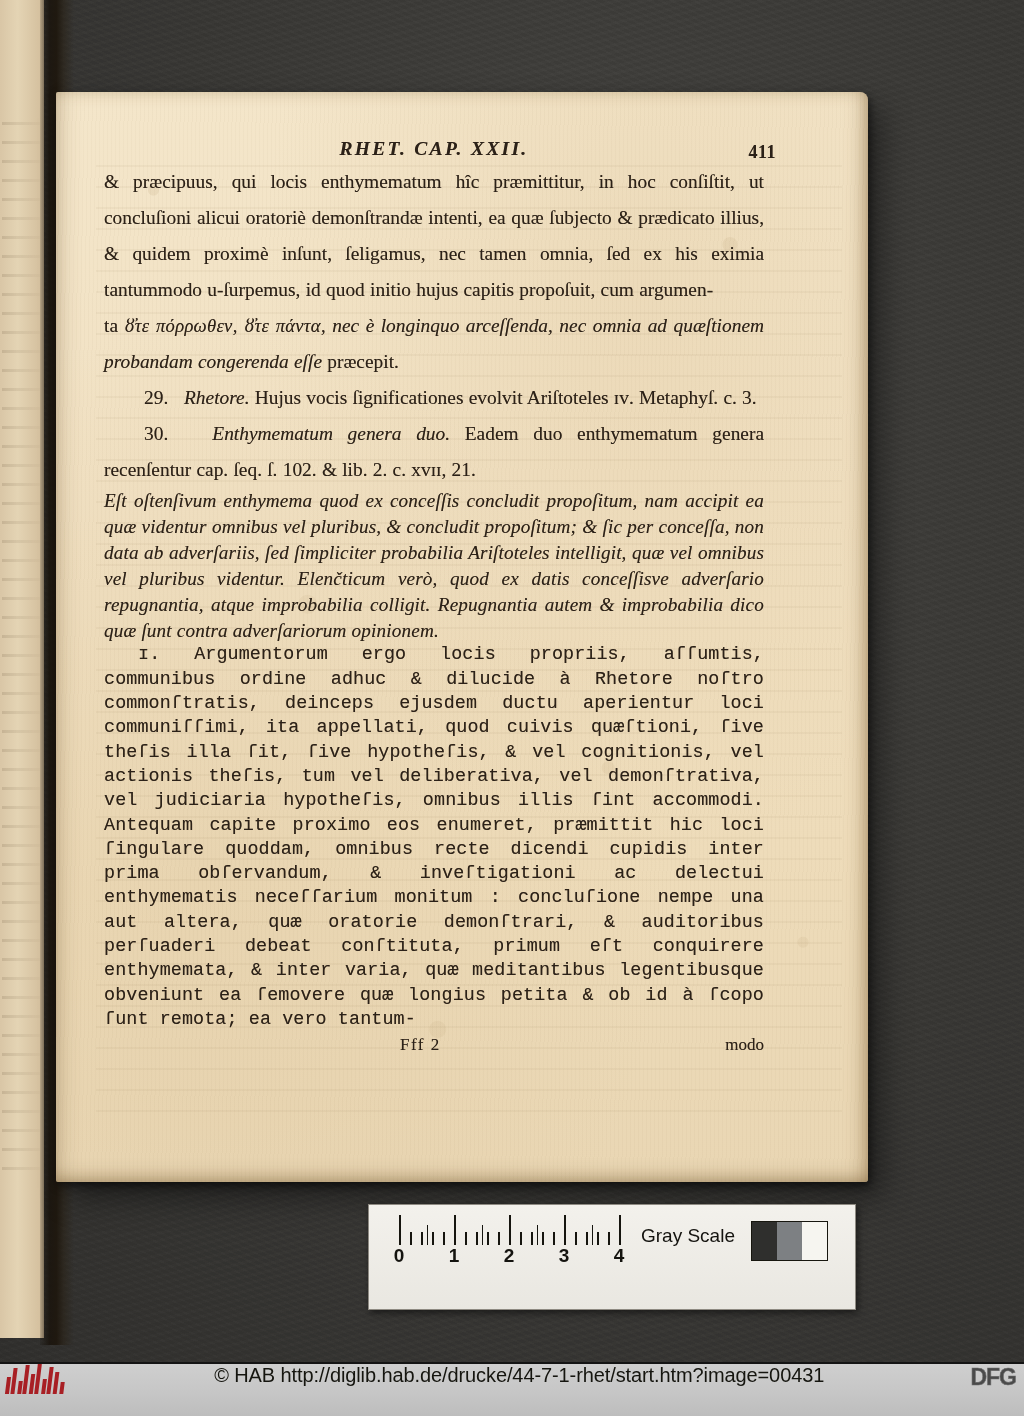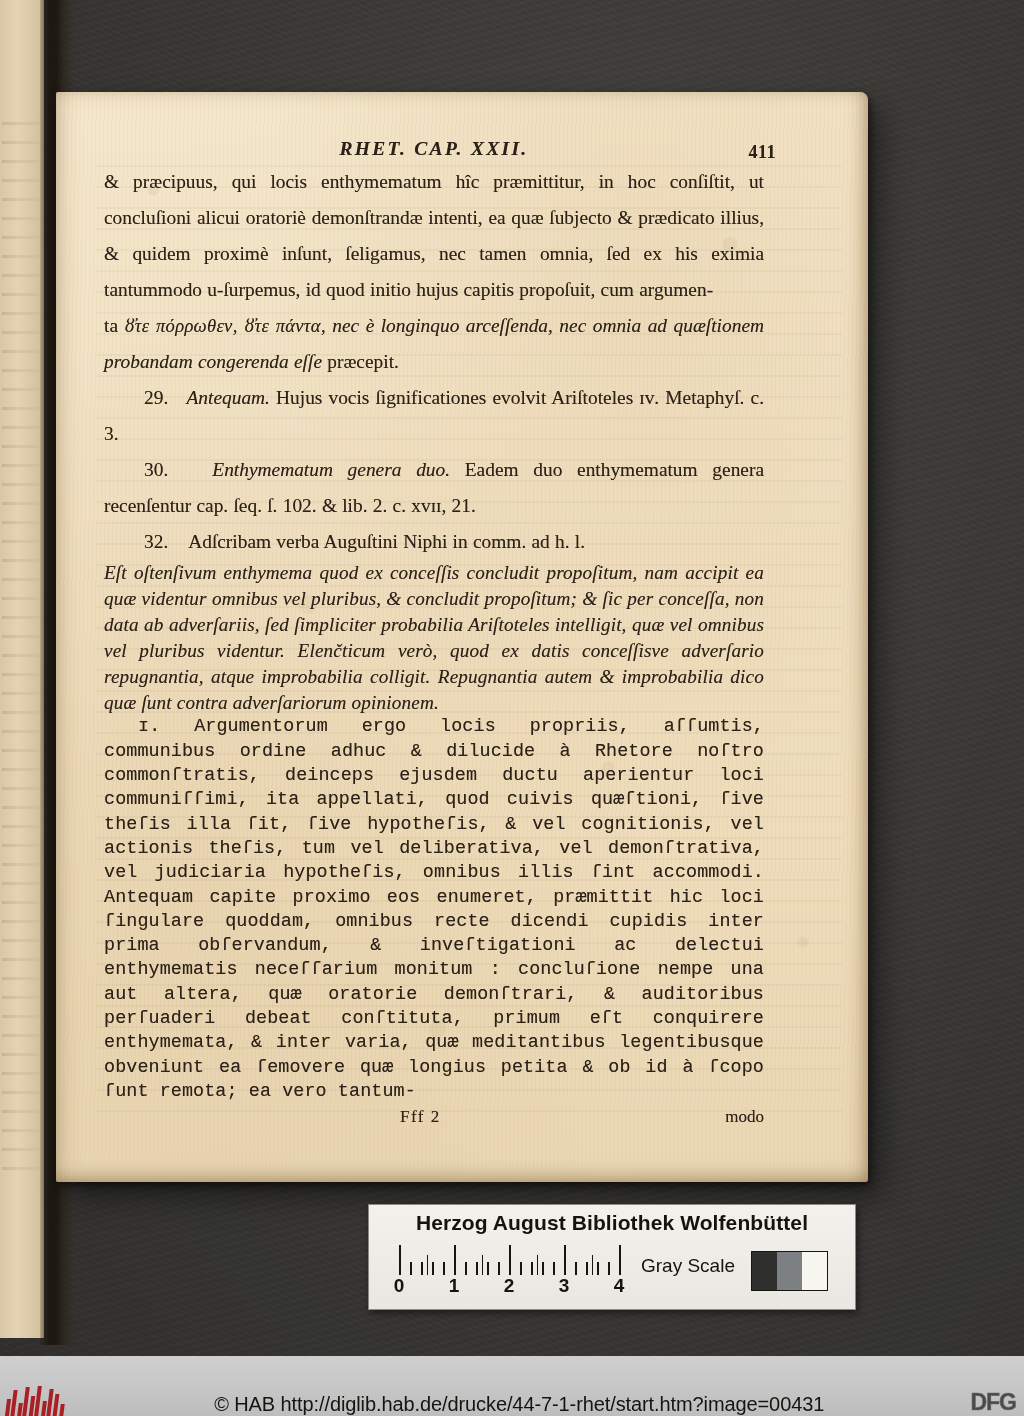--- a/index.html
+++ b/index.html
@@ -203,23 +203,23 @@
     font-size:19px;color:#14130f;
   }
   .patches{
     position:absolute;left:382px;top:10px;
     display:flex;border:1.4px solid #17160f;
   }
   .patches div{ width:25px;height:38px; }
 
   
   #footer{
-    position:absolute;left:0;bottom:0;width:1024px;height:60px;
+    position:absolute;left:0;bottom:0;width:1024px;height:52px;
     background:linear-gradient(180deg,#cfcfcf 0%, #c6c6c6 55%, #bdbdbd 100%);
-    display:flex;align-items:flex-end;
+    display:flex;align-items:flex-start;
   }
   #hab-logo{
     width:62px;height:30px;margin-left:6px;
     display:flex;align-items:flex-end;gap:2px;
     flex:0 0 auto;
   }
   #hab-logo i{
     display:block;width:4px;background:#a81f24;
     transform:skewX(-7deg);
   }
@@ -261,41 +261,39 @@
 
     <div class="hdr">
       <span>RHET.  CAP.  XXII.</span>
       <span class="folio">411</span>
     </div>
 
     <p class="body first">&amp; præcipuus, qui locis enthymematum hîc præmittitur, in hoc conſiſtit, ut concluſioni alicui oratoriè demonſtrandæ intenti, ea quæ ſubjecto &amp; prædicato illius, &amp; quidem proximè inſunt, ſeligamus, nec tamen omnia, ſed ex his eximia tantummodo u-ſurpemus, id quod initio hujus capitis propoſuit, cum argumen-</p>
 
     <p class="body"><span>ta </span><span class="grk">ȣ̓τε πόρρωθεν, ȣ̓τε πάντα,</span><span class="lem"> nec è longinquo arceſſenda, nec omnia ad quæſtionem probandam congerenda eſſe</span><span> præcepit.</span></p>
 
-    <p class="body ind"><span class="num">29.</span>&nbsp;&nbsp; <span class="lem">Antequam.</span><span> Hujus vocis ſignificationes evolvit Ariſtoteles ɪᴠ. Metaphyſ. c. 3.</span></p>
+    <p class="body ind"><span class="num">29.</span>&nbsp;&nbsp; <span class="lem">Rhetore.</span><span> Hujus vocis ſignificationes evolvit Ariſtoteles ɪᴠ. Metaphyſ. c. 3.</span></p>
 
     <p class="body ind"><span class="num">30.</span>&nbsp;&nbsp; <span class="lem">Enthymematum genera duo.</span><span> Eadem duo enthymematum genera recenſentur cap. ſeq. ſ. 102. &amp; lib. 2. c. xvɪɪ, 21.</span></p>
 
-    <p class="body ind"><span class="num">32.</span>&nbsp;&nbsp;&nbsp;<span> Adſcribam verba Auguſtini Niphi in comm. ad h. l.</span></p>
 
     <p class="it">Eſt oſtenſivum enthymema quod ex conceſſis concludit propoſitum, nam accipit ea quæ videntur omnibus vel pluribus, &amp; concludit propoſitum; &amp; ſic per conceſſa, non data ab adverſariis, ſed ſimpliciter probabilia Ariſtoteles intelligit, quæ vel omnibus vel pluribus videntur.   Elenčticum verò, quod ex datis conceſſisve adverſario repugnantia, atque improbabilia colligit.   Repugnantia autem &amp; improbabilia dico quæ ſunt contra adverſariorum opinionem.</p>
 
 
     <p class="dense ind"><span class="num">ɪ.</span><span> Argumentorum ergo locis propriis, aſſumtis, communibus ordine adhuc &amp; dilucide à Rhetore noſtro commonſtratis, deinceps ejusdem ductu aperientur loci communiſſimi, ita appellati, quod cuivis quæſtioni, ſive theſis illa ſit, ſive hypotheſis, &amp; vel cognitionis, vel actionis theſis, tum vel deliberativa, vel demonſtrativa, vel judiciaria hypotheſis, omnibus illis ſint accommodi.   Antequam capite proximo eos enumeret, præmittit hic loci ſingulare quoddam, omnibus recte dicendi cupidis inter prima obſervandum, &amp; inveſtigationi ac delectui enthymematis neceſſarium monitum :   concluſione nempe una aut altera, quæ oratorie demonſtrari, &amp; auditoribus perſuaderi debeat conſtituta, primum eſt conquirere enthymemata, &amp; inter varia, quæ meditantibus legentibusque obveniunt ea ſemovere quæ longius petita &amp; ob id à ſcopo ſunt remota; ea vero tantum-</span></p>
 
     <div class="footline">
       <span class="sig">Fff 2</span>
       <span class="catch">modo</span>
     </div>
 
   </div>
 </div>
 
 <div id="target">
-  <div class="tgt-title">Herzog August Bibliothek Wolfenbüttel</div>
   <div class="tgt-row">
     <div class="ruler">
       <div class="ticks" id="ruler-ticks">
           <div class="tick maj" style="left: 6px;"></div>
           <div class="tick min" style="left: 17px;"></div>
           <div class="tick min" style="left: 28px;"></div>
           <div class="tick med" style="left: 33.5px;"></div>
           <div class="tick min" style="left: 39px;"></div>
           <div class="tick min" style="left: 50px;"></div>
           <div class="tick maj" style="left: 61px;"></div>

